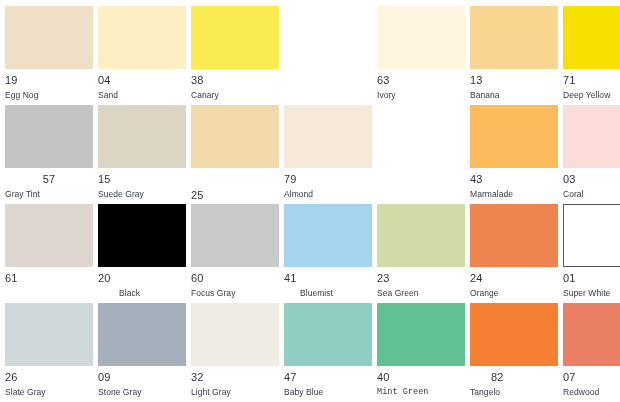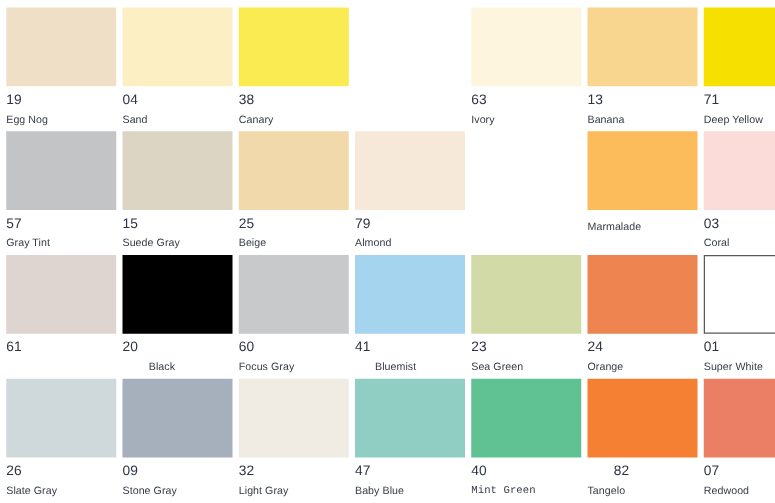--- a/index.html
+++ b/index.html
@@ -112,49 +112,50 @@
     <div class="swatch-cell">
       <div class="swatch-chip" style="background-color: rgb(246, 224, 0);"></div>
       <div class="swatch-meta">
         <span class="swatch-code" style="color: rgb(45, 51, 64);">71</span>
         <span class="swatch-name" style="color: rgb(53, 59, 70);">Deep Yellow</span>
       </div>
     </div>
     <div class="swatch-cell">
       <div class="swatch-chip" style="background-color: rgb(194, 196, 198);"></div>
       <div class="swatch-meta">
-        <span class="swatch-code" style="color: rgb(45, 51, 64);">57</span>
+        <span class="swatch-code" style="color: rgb(45, 51, 64); text-align: center;">57</span>
         <span class="swatch-name" style="color: rgb(53, 59, 70);">Gray Tint</span>
       </div>
     </div>
     <div class="swatch-cell">
       <div class="swatch-chip" style="background-color: rgb(220, 213, 196);"></div>
       <div class="swatch-meta">
         <span class="swatch-code" style="color: rgb(45, 51, 64);">15</span>
         <span class="swatch-name" style="color: rgb(53, 59, 70);">Suede Gray</span>
       </div>
     </div>
     <div class="swatch-cell">
       <div class="swatch-chip" style="background-color: rgb(242, 217, 171);"></div>
       <div class="swatch-meta">
-        <span class="swatch-code" style="color: rgb(45, 51, 64);">25</span>
+        <span class="swatch-code" style="color: rgb(45, 51, 64); margin-top: 16px;">25</span>
         <span class="swatch-name" style="color: rgb(53, 59, 70);">Beige</span>
       </div>
     </div>
     <div class="swatch-cell">
       <div class="swatch-chip" style="background-color: rgb(246, 233, 218);"></div>
       <div class="swatch-meta">
         <span class="swatch-code" style="color: rgb(45, 51, 64);">79</span>
         <span class="swatch-name" style="color: rgb(53, 59, 70);">Almond</span>
       </div>
     </div>
     <div class="swatch-cell is-empty"></div>
     <div class="swatch-cell">
       <div class="swatch-chip" style="background-color: rgb(253, 188, 91);"></div>
       <div class="swatch-meta">
+        <span class="swatch-code" style="color: rgb(45, 51, 64);">43</span>
         <span class="swatch-name" style="color: rgb(53, 59, 70);">Marmalade</span>
       </div>
     </div>
     <div class="swatch-cell">
       <div class="swatch-chip" style="background-color: rgb(251, 220, 216);"></div>
       <div class="swatch-meta">
         <span class="swatch-code" style="color: rgb(45, 51, 64);">03</span>
         <span class="swatch-name" style="color: rgb(53, 59, 70);">Coral</span>
       </div>
     </div>

